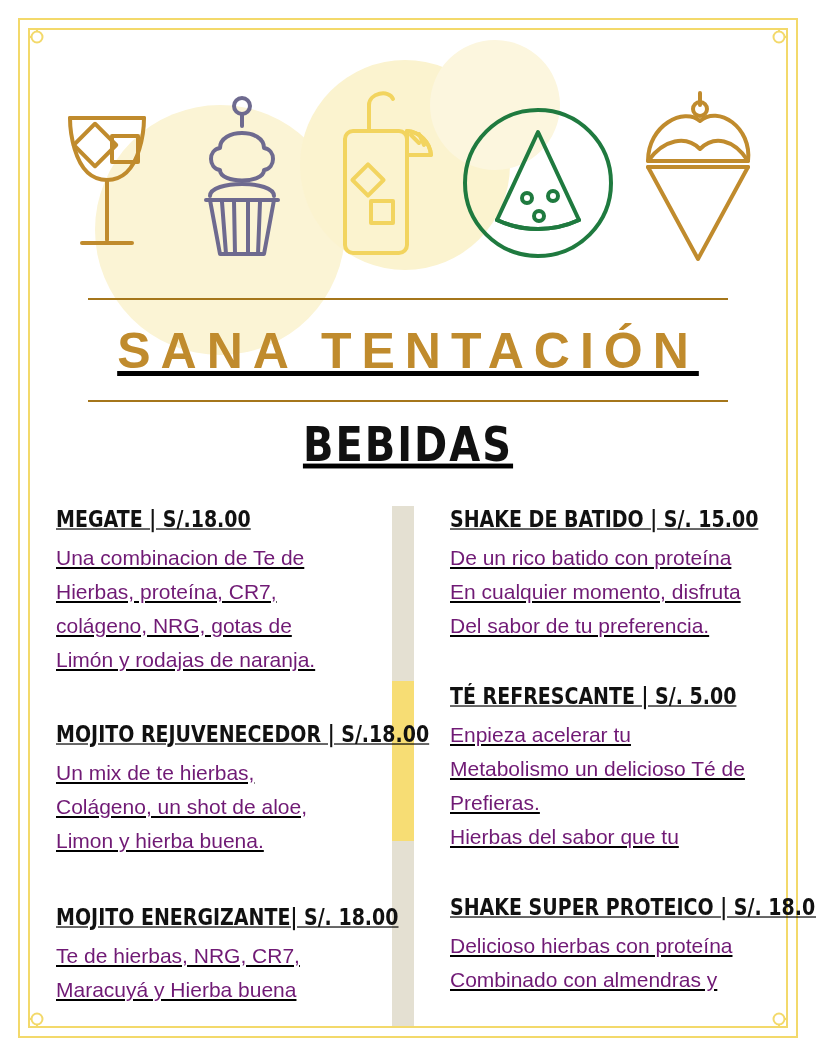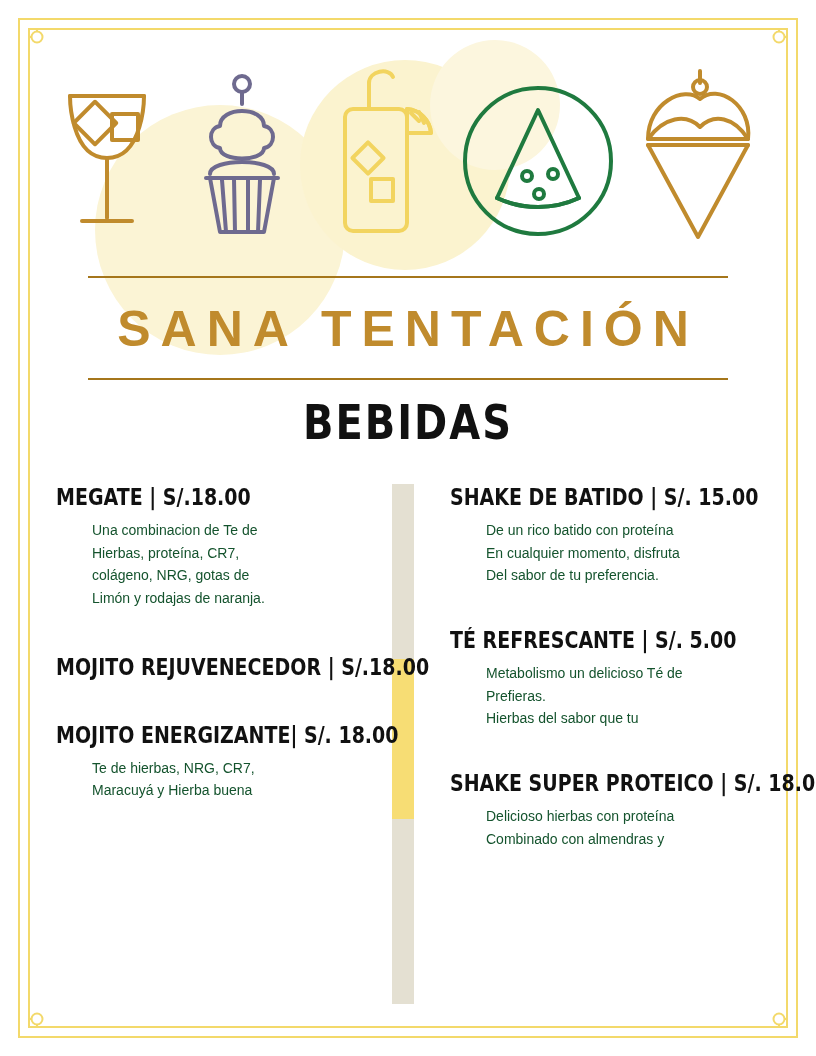--- a/index.html
+++ b/index.html
@@ -72,22 +72,23 @@
   .corner svg { display: block; }
   .corner-tl { left: 26px;  top: 26px; }
   .corner-tr { right: 26px; top: 26px;  transform: scaleX(-1); }
   .corner-bl { left: 26px;  bottom: 26px; transform: scaleY(-1); }
   .corner-br { right: 26px; bottom: 26px; transform: scale(-1,-1); }
 
   
   .content {
     position: relative;
     z-index: 5;
-    padding: 38px 56px 0 56px;
+    padding: 60px 56px 0 56px;
     box-sizing: border-box;
+    text-decoration: underline;
   }
 
   
   .icon-row {
     display: flex;
     justify-content: center;
     align-items: flex-end;
     gap: 18px;
     height: 200px;
     margin-top: 12px;
@@ -160,24 +161,23 @@
     font-size: 19px;
     color: #111111;
     letter-spacing: 0px;
     transform: scaleY(1.18);
     transform-origin: left top;
     margin-bottom: 13px;
     white-space: nowrap;
   }
   .item-desc {
     font-family: "Liberation Sans", sans-serif;
-    font-size: 14px;
+    font-size: 21px;
     line-height: 1.62;
-    color: #14532d;
-    margin-left: 36px;
+    color: #701a75;
   }
   .item-desc div { white-space: nowrap; }
 
   .left-item-1 { margin-bottom: 44px; }
   .left-item-2 { margin-bottom: 46px; }
   .right-item-1 { margin-bottom: 40px; }
   .right-item-2 { margin-bottom: 40px; }
 </style>
 </head>
 <body>
@@ -305,20 +305,25 @@
           <div class="item-desc">
             <div>Una combinacion de Te de</div>
             <div>Hierbas, proteína, CR7,</div>
             <div>colágeno, NRG, gotas de</div>
             <div>Limón y rodajas de naranja.</div>
           </div>
         </div>
 
         <div class="item left-item-2">
           <div class="item-title">MOJITO REJUVENECEDOR | S/.18.00</div>
+          <div class="item-desc">
+            <div>Un mix de te hierbas,</div>
+            <div>Colágeno, un shot de aloe,</div>
+            <div>Limon y hierba buena.</div>
+          </div>
         </div>
 
         <div class="item">
           <div class="item-title">MOJITO ENERGIZANTE| S/. 18.00</div>
           <div class="item-desc">
             <div>Te de hierbas, NRG, CR7,</div>
             <div>Maracuyá y Hierba buena</div>
           </div>
         </div>
 
@@ -337,20 +342,21 @@
           <div class="item-desc">
             <div>De un rico batido con proteína</div>
             <div>En cualquier momento, disfruta</div>
             <div>Del sabor de tu preferencia.</div>
           </div>
         </div>
 
         <div class="item right-item-2">
           <div class="item-title">TÉ REFRESCANTE | S/. 5.00</div>
           <div class="item-desc">
+            <div>Enpieza acelerar tu</div>
             <div>Metabolismo un delicioso Té de</div>
             <div>Prefieras.</div>
             <div>Hierbas del sabor que tu</div>
           </div>
         </div>
 
         <div class="item">
           <div class="item-title">SHAKE SUPER PROTEICO | S/. 18.00</div>
           <div class="item-desc">
             <div>Delicioso hierbas con proteína</div>

